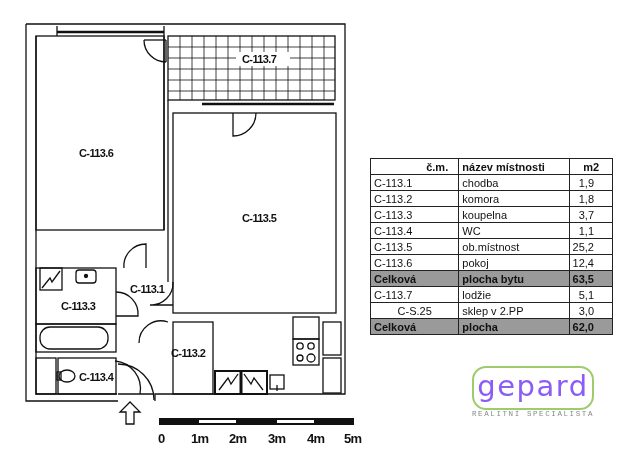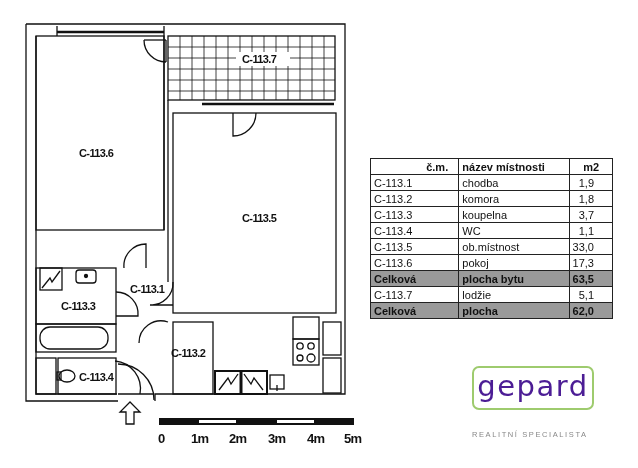--- a/index.html
+++ b/index.html
@@ -14,22 +14,22 @@
   .room-table th.c-num { text-align:center;padding-left:48px; }
   .room-table th.c-area, .room-table td.c-area { text-align:center; }
   .room-table td.c-area { text-align:right; padding-right:18px; }
   .room-table th.c-area { padding-left:4px; }
   .room-table .c-num { width:48px; }
   .room-table .c-name { width:120px;margin-top:46px; }
   .room-table tr.total td { background:#9a9a9a; font-weight:bold;margin-left:42px; }
   .room-table td.center { text-align:center; }
 
   .logo { position:absolute; left:472px; top:366px; width:134px; }
-  .logo-box { width:118px; height:36px; border:2.5px solid #9ecb6e; border-radius:7px; display:flex; align-items:center; justify-content:center; color:#4c1d95; font-size:29px; letter-spacing:1.5px; line-height:1; font-family:"DejaVu Sans", sans-serif; padding-bottom:4px; box-sizing:content-box; }
-  .logo-tag { margin-top:20px; color:#888; font-size:7.5px; letter-spacing:1.6px; font-family:Liberation Sans, sans-serif; white-space:nowrap; }
+  .logo-box { width:118px; height:36px; border:2.5px solid #9ecb6e; border-radius:14px; display:flex; align-items:center; justify-content:center; color:#8b5cf6; font-size:29px; letter-spacing:1.5px; line-height:1; font-family:"DejaVu Sans", sans-serif; padding-bottom:4px; box-sizing:content-box; }
+  .logo-tag { margin-top:0; color:#888; font-size:7.5px; letter-spacing:1.6px; font-family:Liberation Mono, monospace; white-space:nowrap; }
 </style>
 </head>
 <body>
 
 <svg id="plan" width="638" height="468" viewBox="0 0 638 468" xmlns="http://www.w3.org/2000/svg">
   <g fill="none" stroke="#111" stroke-width="1.3">
 
     <path d="M26 24 H345 V394 H155 V401 M26 24 V401 H118"></path>
     <path d="M36 36 V394 H117"></path>
 
@@ -163,37 +163,42 @@
     <td class="c-area">3,7</td>
   </tr>
   <tr>
     <td>C-113.4</td>
     <td>WC</td>
     <td class="c-area">1,1</td>
   </tr>
   <tr>
     <td>C-113.5</td>
     <td>ob.místnost</td>
-    <td class="c-area">33,0</td>
+    <td class="c-area">25,2</td>
   </tr>
   <tr>
     <td>C-113.6</td>
     <td>pokoj</td>
-    <td class="c-area">17,3</td>
+    <td class="c-area">12,4</td>
   </tr>
   <tr class="total">
     <td>Celková</td>
     <td>plocha bytu</td>
     <td class="c-area">63,5</td>
   </tr>
   <tr>
     <td>C-113.7</td>
     <td>lodžie</td>
     <td class="c-area">5,1</td>
   </tr>
+  <tr>
+    <td class="center">C-S.25</td>
+    <td>sklep v 2.PP</td>
+    <td class="c-area">3,0</td>
+  </tr>
   <tr class="total">
     <td>Celková</td>
     <td>plocha</td>
     <td class="c-area">62,0</td>
   </tr>
 </tbody>
   </table>
 
 <div class="logo">
   <div class="logo-box">gepard</div>

